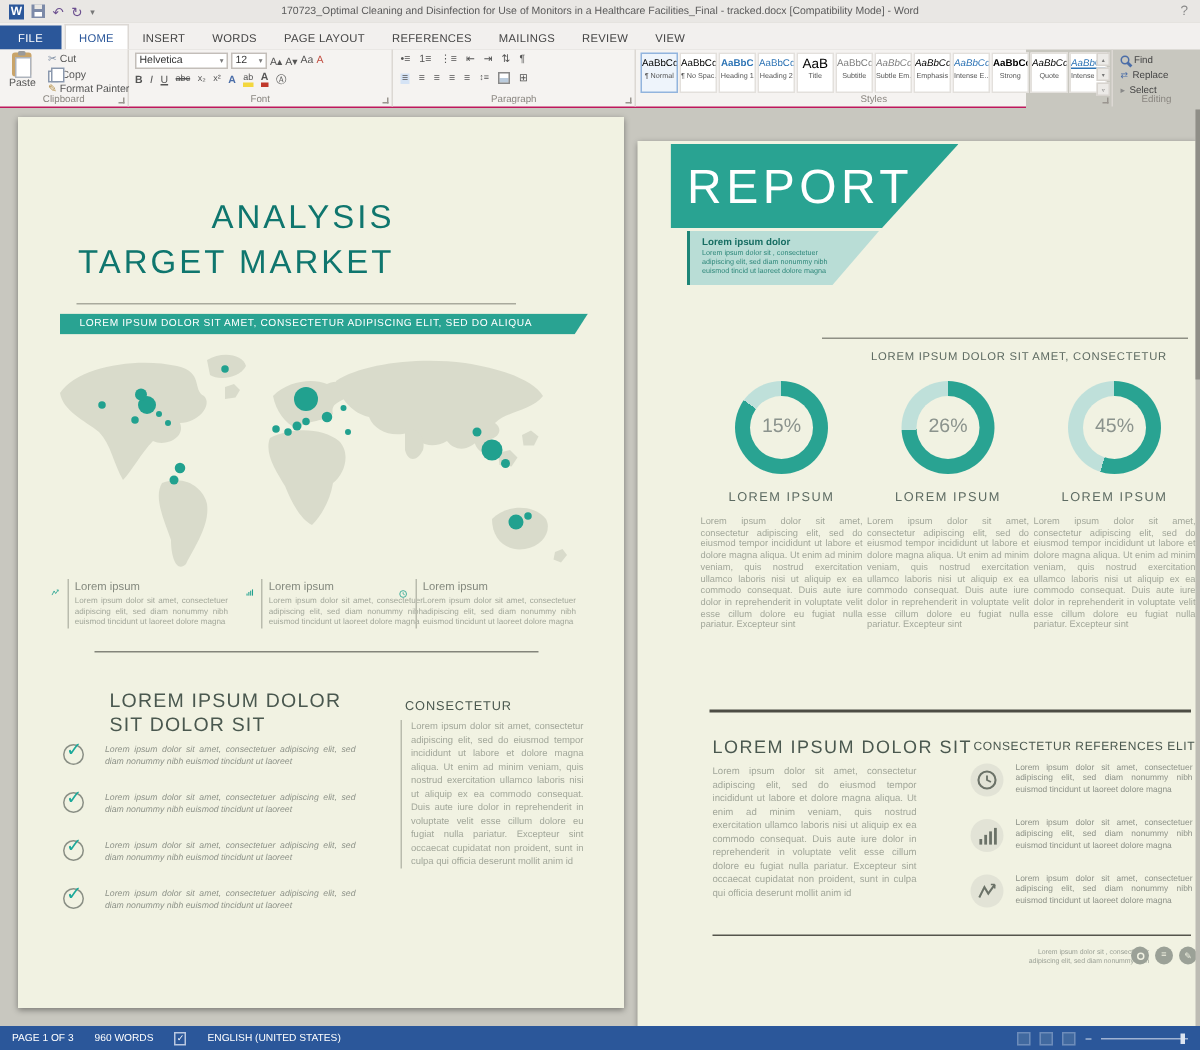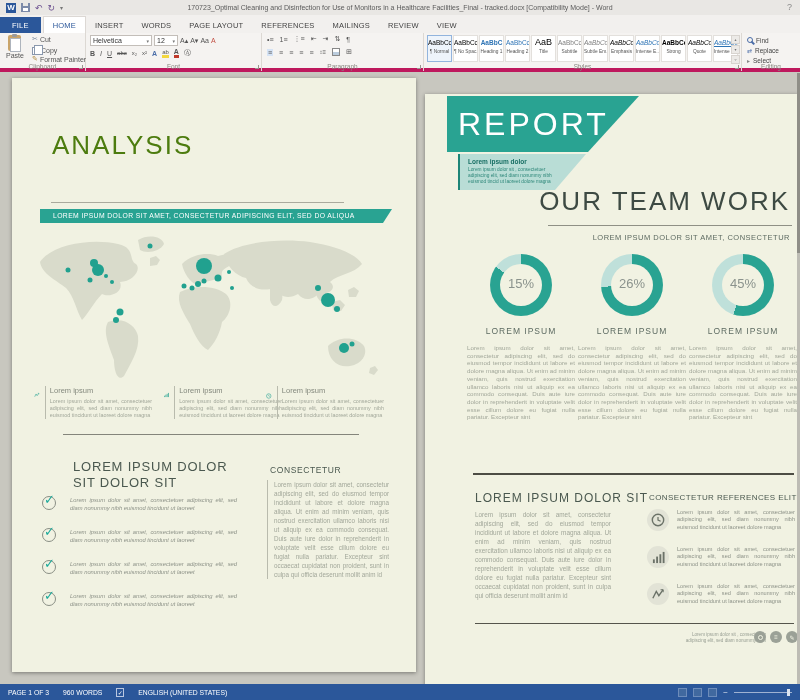--- a/index.html
+++ b/index.html
@@ -16,21 +16,21 @@
   .qat-glyph { font-size:9px; color:#6b4f8f; line-height:10px; }
   .qat-arrow { font-size:6px; color:#777; }
   .win-title { position:absolute; left:0; right:0; text-align:center; font-size:7px; color:#5a5a5a; pointer-events:none; }
   .help-btn { position:absolute; right:8px; top:2px; font-size:9px; color:#8a8a8a; }
 
   .tabrow { position:absolute; left:0; top:15px; width:800px; height:18px; background:#f2f0ee; display:flex; align-items:flex-end; }
   .tab { font-size:7.5px; color:#444; padding:4px 9px 3px; letter-spacing:.2px; }
   .tab.file { background:#2b579a; color:#fff; padding:4px 12px 3px; margin-right:2px; }
   .tab.active { background:#fff; color:#2b579a; border:1px solid #dcd8d4; border-bottom:none; }
 
-  .ribbon { position:absolute; left:0; top:33px; width:800px; height:39px; background:#f5f3f1; border-bottom:4px solid #be185d; }
+  .ribbon { position:absolute; left:0; top:33px; width:684px; height:39px; background:#f5f3f1; border-bottom:1px solid #be185d; }
   .grp { position:absolute; top:0; height:38px; border-right:1px solid #dcd8d3; }
   .gl { position:absolute; bottom:1px; left:0; right:0; text-align:center; font-size:6.5px; color:#8a8680; }
   .dlg { position:absolute; right:2px; bottom:2px; width:4px; height:4px; border-right:1px solid #9a958f; border-bottom:1px solid #9a958f; }
   .rbtn { font-size:7px; color:#555; display:inline-flex; align-items:center; justify-content:center; }
   .combo { border:1px solid #c3beb9; background:#fff; font-size:7px; color:#333; padding:0 2px; height:11px; display:inline-flex; align-items:center; justify-content:space-between; }
   .arr { font-size:5px; color:#777; margin-left:2px; }
   .row { position:absolute; display:flex; align-items:center; gap:4px; }
 
   .ic-paste { width:13px; height:16px; background:#c9a469; border-radius:2px; position:relative; }
   .ic-paste::before { content:""; position:absolute; left:2px; top:3px; width:9px; height:12px; background:#fff; border:1px solid #aeb4bd; }
@@ -54,21 +54,21 @@
 
   
   .docarea { position:absolute; left:0; top:73px; width:800px; height:611px; background:#c8c7bf; }
   .page { position:absolute; top:5px; height:594px; background:#f1f2e2; box-shadow:0 1px 4px rgba(0,0,0,.4); overflow:hidden; }
   .page.left { left:12px; width:404px; }
   .page.right { left:425px; width:373px;margin-top:16px; }
   .scrollbar { position:absolute; right:0; top:0; width:3px; height:611px; background:#bdbcb4; }
   .scrollbar .thumb { position:absolute; top:0; width:3px; height:180px; background:#8f8e87; }
 
   
-  .lp-title { position:absolute; left:40px; top:52px; font-size:26px; line-height:30px; color:#4d7c0f; letter-spacing:2px; font-weight:400;text-align:right; }
+  .lp-title { position:absolute; left:40px; top:52px; font-size:22px; line-height:30px; color:#0f766e; letter-spacing:2px; font-weight:400;text-align:right; }
   .lp-rule { position:absolute; left:39px; top:124px; width:293px; height:1px; background:#a9aa9d; }
   .lp-banner { position:absolute; left:28px; top:131px; width:352px; height:14px; background:#29a392; clip-path:polygon(0 0,100% 0,calc(100% - 9px) 100%,0 100%); color:#fff; font-size:6.8px; letter-spacing:.4px; line-height:14px; padding-left:13px; }
   .lp-map { position:absolute; left:18px; top:152px; width:368px; height:152px; }
   .feat { position:absolute; top:308px; width:118px; display:flex; gap:5px; }
   .feat .vline { width:1px; background:#b9bbad; align-self:stretch; }
   .feat .ft { font-size:7.5px; color:#84897e; margin-bottom:3px; }
   .feat .fb { font-size:5.4px; color:#a2a79a; line-height:7px; text-align:justify; }
   .feat svg { margin-top:2px; }
   .lp-sep { position:absolute; left:51px; top:356px; width:296px; height:1px; background:#84857b; }
   .lp-h2 { position:absolute; left:61px; top:381px; width:180px; font-size:13px; line-height:16px; color:#4a584f; letter-spacing:.8px; }
@@ -80,21 +80,21 @@
   .lp-par { position:absolute; left:255px; top:402px; width:122px; font-size:6.3px; color:#a2a79a; line-height:9px; text-align:justify; border-left:1px solid #b9bbad; padding-left:6px; }
 
   
   .rp-banner { position:absolute; left:22px; top:2px; width:192px; height:56px; background:#29a392; clip-path:polygon(0 0,100% 0,calc(100% - 51px) 100%,0 100%); color:#fff; }
   .rp-banner .t { font-size:32px; letter-spacing:3px; line-height:56px; padding-left:11px; font-weight:400; }
   .rp-box { position:absolute; left:33px; top:60px; width:128px; height:36px; background:#b9ddd6; clip-path:polygon(0 0,100% 0,calc(100% - 31px) 100%,0 100%); padding:4px 0 0 8px; border-left:2px solid #1d8577; }
   .rp-box .bh { font-size:6.5px; font-weight:bold; color:#176e63; }
   .rp-box .bt { font-size:4.8px; color:#2e877a; line-height:6px; width:88px; margin-top:2px; }
   .rp-team { position:absolute; right:8px; top:92px; font-size:26px; color:#3d4a43; letter-spacing:2px; }
   .rp-rule { position:absolute; left:123px; right:6px; top:131px; height:1px; background:#8f9085; }
-  .rp-sub { position:absolute; right:8px; top:139px; font-size:7.5px; color:#5d6a61; letter-spacing:.5px; }
+  .rp-sub { position:absolute; right:20px; top:139px; font-size:7.5px; color:#5d6a61; letter-spacing:.5px; }
   .dcol { position:absolute; width:108px; top:160px; text-align:center; }
   .donut { width:62px; height:62px; border-radius:50%; margin:0 auto; transform:scaleX(-1); position:relative; }
   .donut::after { content:""; position:absolute; left:10px; top:10px; width:42px; height:42px; border-radius:50%; background:#f1f2e2; }
   .dwrap { position:relative; }
   .dval { position:absolute; left:0; right:0; top:22px; font-size:13px; color:#8b938d; }
   .dname { margin-top:10px; font-size:8.5px; color:#5d6b62; letter-spacing:1px; }
   .dtext { margin-top:8px; font-size:6.2px; color:#a2a79a; line-height:7.7px; text-align:justify; }
   .rp-sep { position:absolute; left:48px; right:4px; top:379px; height:2px; background:#4d4d44; }
   .rp-h2 { position:absolute; left:50px; top:397px; font-size:12px; color:#4a584f; letter-spacing:1px; }
   .rp-par { position:absolute; left:50px; top:416px; width:136px; font-size:6.4px; color:#a2a79a; line-height:9px; text-align:justify; }
@@ -299,20 +299,21 @@
     </div>
     <div class="gl">Editing</div>
   </div>
 </div>
 
 <div class="docarea">
 
   <div class="page left">
     <div class="lp-title">
       <div>ANALYSIS</div>
+      <div>TARGET MARKET</div>
     </div>
     <div class="lp-rule"></div>
     <div class="lp-banner">LOREM IPSUM DOLOR SIT AMET, CONSECTETUR ADIPISCING ELIT, SED DO  ALIQUA</div>
 
     <svg class="lp-map" viewBox="0 0 364 152">
       <g fill="#d9dbcb">
         <path d="M8,32 C20,14 60,8 86,14 C104,18 96,30 104,34 C110,40 100,52 88,52 C92,62 78,68 70,64 C62,72 56,84 50,90 C44,80 42,66 34,58 C24,50 10,44 8,32 Z"></path>
         <path d="M106,10 C116,4 130,6 132,14 C128,22 114,24 108,20 Z"></path>
         <path d="M118,28 l6,-2 4,4 -3,5 -7,1 z"></path>
         <path d="M76,92 C92,86 104,96 106,106 C108,120 98,134 92,146 C86,152 82,142 82,130 C78,118 70,102 76,92 Z"></path>
@@ -416,21 +417,20 @@
 
   <div class="page right">
     <div class="rp-banner">
       <div class="t">REPORT</div>
     </div>
     <div class="rp-box">
       <div class="bh">Lorem ipsum dolor</div>
       <div class="bt">Lorem ipsum dolor sit , consectetuer adipiscing elit, sed diam nonummy nibh euismod tincid ut laoreet dolore magna</div>
     </div>
 
-    <div class="rp-team">OUR TEAM WORK</div>
     <div class="rp-rule"></div>
     <div class="rp-sub">LOREM IPSUM DOLOR SIT AMET, CONSECTETUR</div>
 
     <div class="dcol" style="left:42px;">
       <div class="dwrap">
         <div class="donut" style="background: conic-gradient(rgb(191, 224, 218) 0deg, rgb(191, 224, 218) 15%, rgb(41, 163, 146) 15%, rgb(41, 163, 146) 100%);"></div>
         <div class="dval">15%</div>
       </div>
       <div class="dname">LOREM IPSUM</div>
       <div class="dtext">Lorem ipsum dolor sit amet, consectetur adipiscing elit, sed do eiusmod tempor incididunt ut labore et dolore magna aliqua. Ut enim ad minim veniam, quis nostrud exercitation ullamco laboris nisi ut aliquip ex ea commodo consequat. Duis aute iure dolor in reprehenderit in voluptate velit esse cillum dolore eu fugiat nulla pariatur. Excepteur sint</div>

